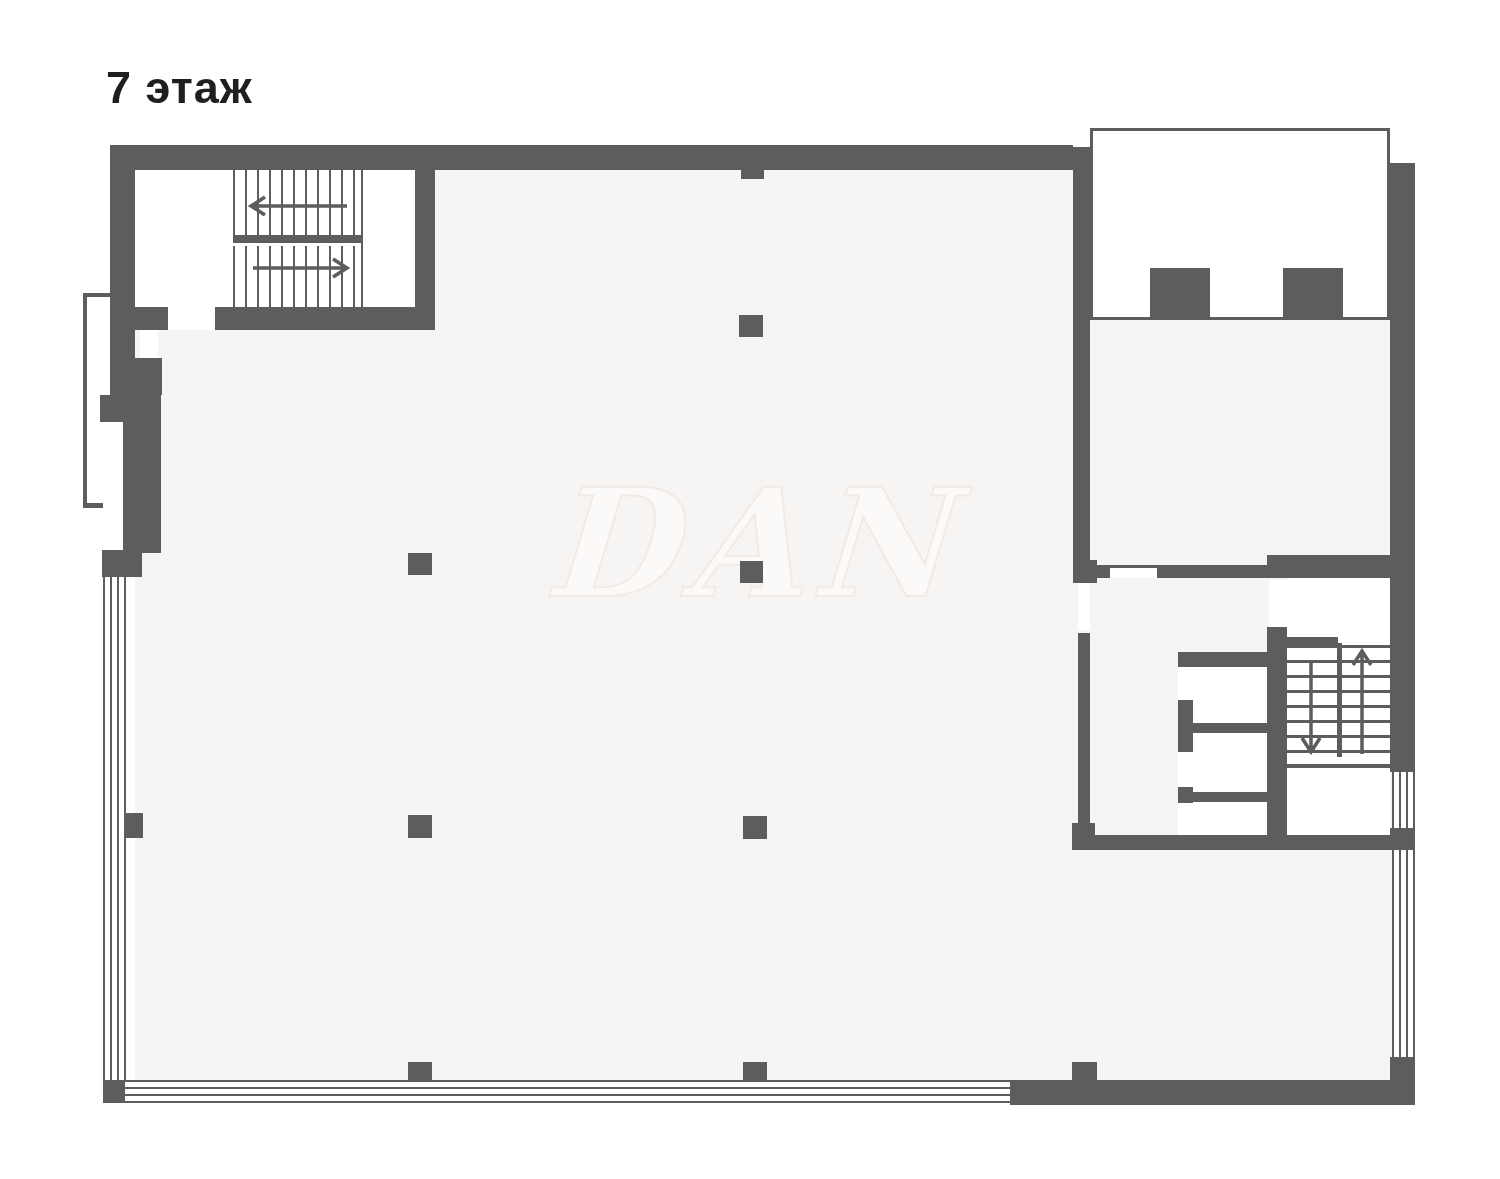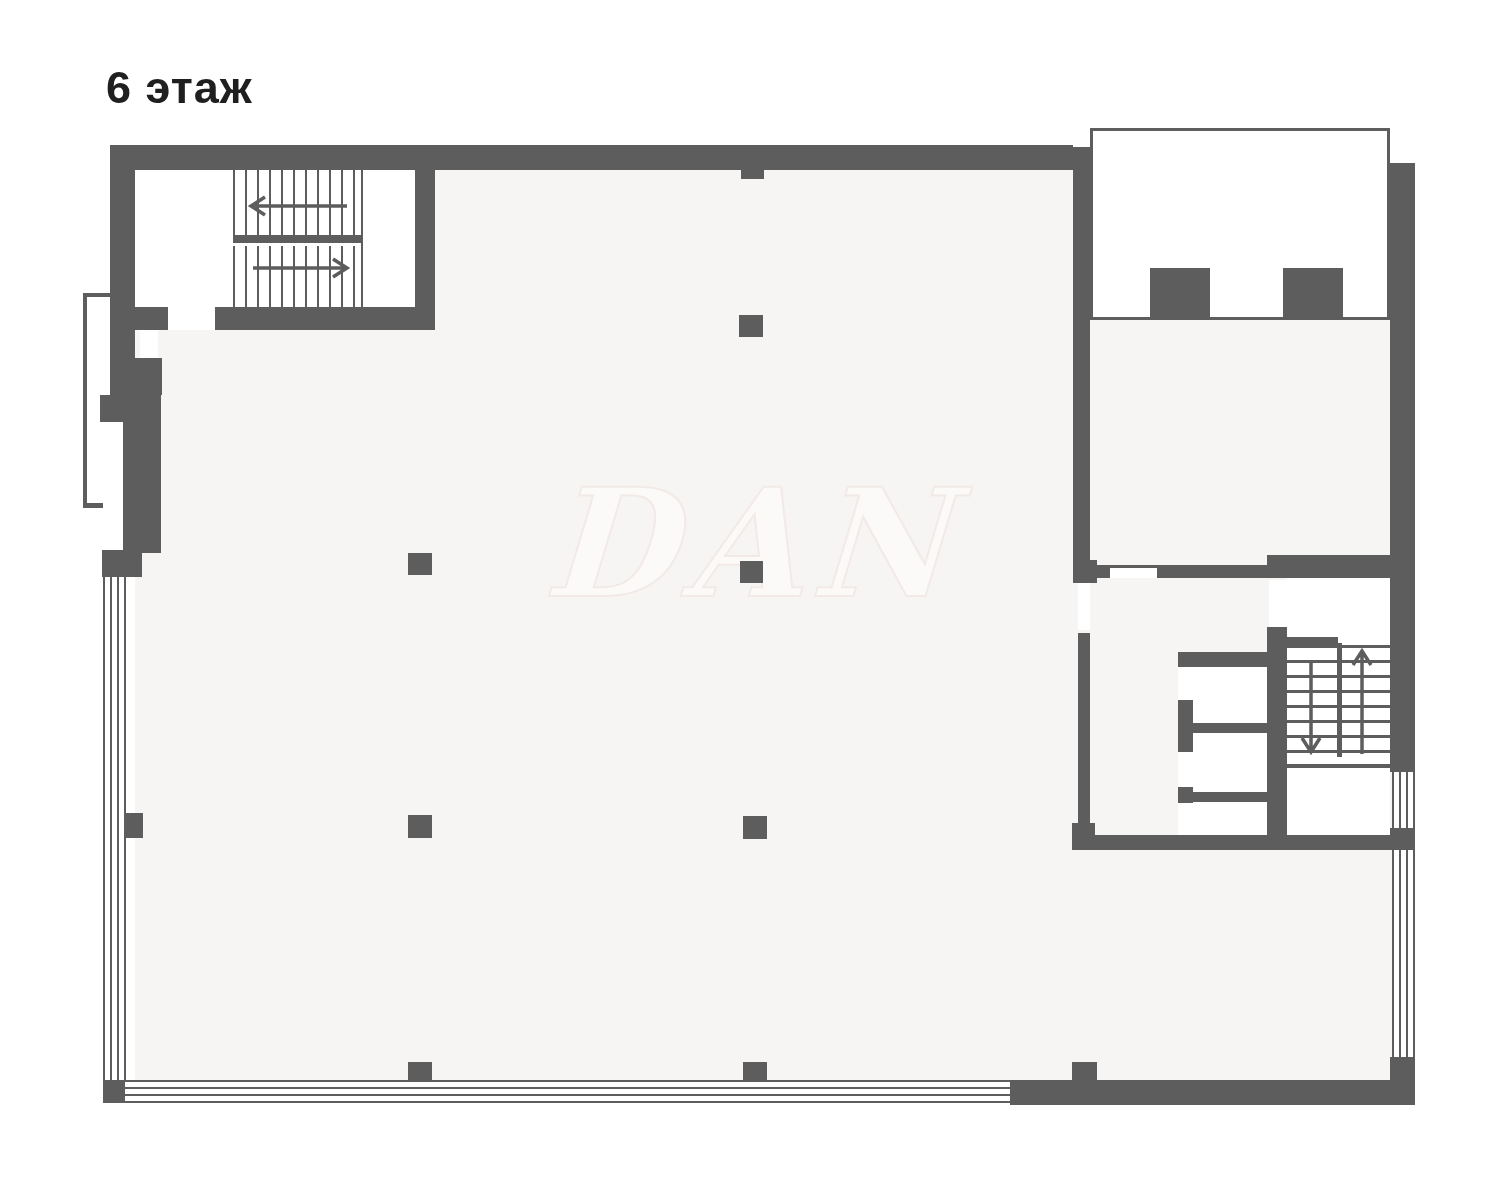--- a/index.html
+++ b/index.html
@@ -22,21 +22,21 @@
              font-family:"DejaVu Serif",serif;font-style:italic;font-weight:bold;
              font-size:150px;letter-spacing:10px;line-height:1.0;
              color:var(--wm-fill);-webkit-text-stroke:2px var(--wm-line);
              transform:skewX(-6deg);white-space:nowrap;}
   #arrows{position:absolute;left:0;top:0;pointer-events:none;}
 </style>
 </head>
 <body>
 
 <div id="page">
-  <div class="title">6 этаж</div>
+  <div class="title">7 этаж</div>
   <div id="plan">
 
   <div class="pr floor" style="left: 135px; top: 170px; width: 938px; height: 910px;"></div>
       <div class="pr floor" style="left: 1090px; top: 320px; width: 302px; height: 263px;"></div>
       <div class="pr floor" style="left: 1073px; top: 583px; width: 319px; height: 497px;"></div>
       <div class="watermark">DAN</div>
       <div class="pr white" style="left: 135px; top: 170px; width: 280px; height: 137px;"></div>
       <div class="pr white" style="left: 168px; top: 307px; width: 47px; height: 23px;"></div>
       <div class="pr white" style="left: 1110px; top: 568px; width: 47px; height: 10px;"></div>
       <div class="pr white" style="left: 1269px; top: 580px; width: 18px; height: 47px;"></div>

